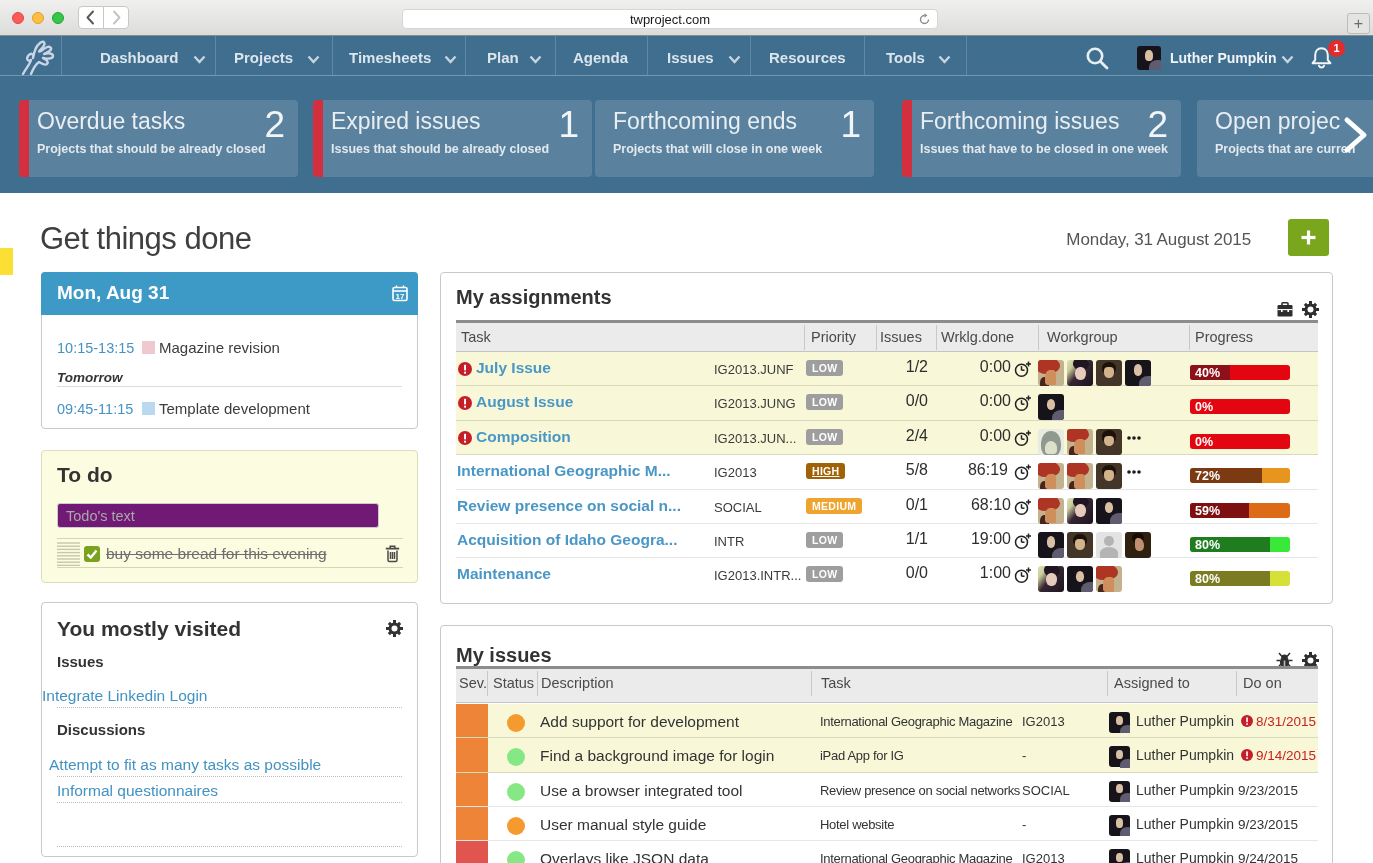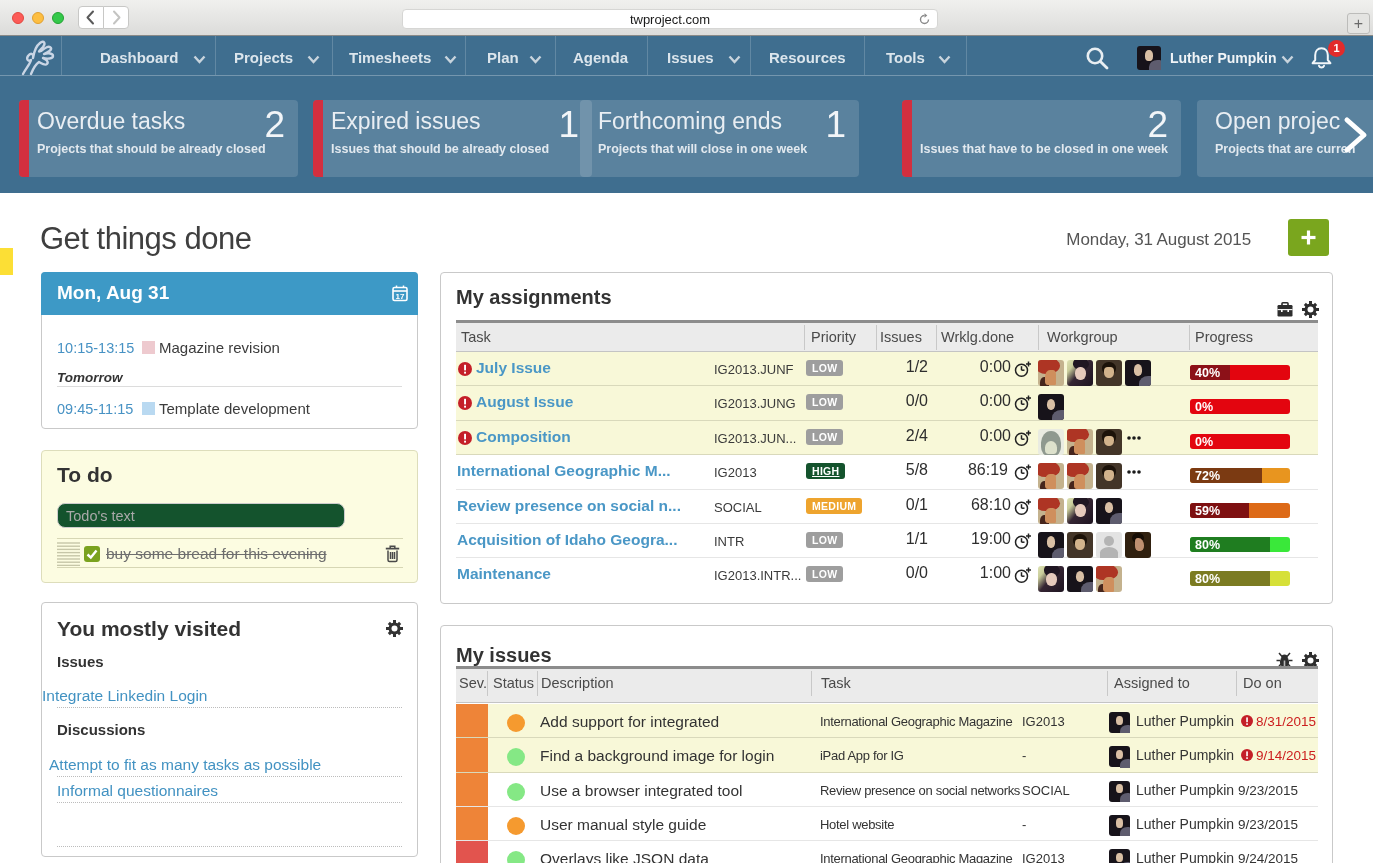--- a/index.html
+++ b/index.html
@@ -55,21 +55,21 @@
 .tblh { position:absolute; left:15px; font-size:20px; font-weight:bold; color:#333; }
 
 .darkbar { position:absolute; left:15px; width:862px; height:3px; background:#8c8c8c; }
 .thead { position:absolute; left:15px; width:862px; height:29px; background:#ebebeb; border-bottom:1px solid #c4c4c4; }
 .th { position:absolute; top:6px; font-size:14.5px; color:#4a4a4a; }
 .csep { position:absolute; top:2px; height:25px; width:1px; background:#c8c8c8; }
 .row { position:absolute; left:15px; width:862px; height:34px; border-bottom:1px solid #e6e6e6; }
 .row.yel { background:#f8f8d8; border-bottom-color:#d9d9bb; }
 .badge { position:absolute; top:8px; font-size:10.5px; font-weight:bold; color:#fff; border-radius:3px;
   padding:2px 6px 2px 6px; letter-spacing:0.3px; }
-.blow { background:#9e9e9e; } .bhigh { background:#14532d;text-decoration:underline; } .bmed { background:#eea42e; }
+.blow { background:#9e9e9e; } .bhigh { background:#a16207;text-decoration:underline; } .bmed { background:#eea42e; }
 .tlink { position:absolute; left:20px; top:7px; font-size:15.5px; font-weight:bold; color:#4a97c6; }
 .tcode { position:absolute; left:258px; top:10px; font-size:13px; color:#3a3a3a;text-align:center; }
 .num { position:absolute; top:6px; font-size:16px; color:#2e2e2e; text-align:right; width:60px; }
 .excl { position:absolute; left:2px; top:10px; width:14px; height:14px; }
 .av { position:absolute; top:8px; width:26px; height:26px; border-radius:3px; overflow:hidden; }
 .pbar { position:absolute; left:734px; top:13px; width:100px; height:15px; border-radius:3px; overflow:hidden; }
 .pfill { position:absolute; left:0; top:0; bottom:0; }
 .plabel { position:absolute; left:5px; top:1px; font-size:12.5px; font-weight:bold; color:#fff; }
 
 .sev { position:absolute; left:0; top:0; width:32px; height:100%; }
@@ -187,27 +187,28 @@
       <div class="t">Overdue tasks</div>
       <div class="n">2</div>
       <div class="s">Projects that should be already closed</div>
     </div>
   <div class="kpi hasrb" style="left:313px">
       <div class="rb"></div>
       <div class="t">Expired issues</div>
       <div class="n">1</div>
       <div class="s">Issues that should be already closed</div>
     </div>
-  <div class="kpi" style="left:580px">
+  <div class="kpi" style="left:595px">
       <div class="t">Forthcoming ends</div>
       <div class="n">1</div>
       <div class="s">Projects that will close in one week</div>
     </div>
   <div class="kpi hasrb" style="left:902px">
       <div class="rb"></div>
+      <div class="t">Forthcoming issues</div>
       <div class="n">2</div>
       <div class="s">Issues that have to be closed in one week</div>
     </div>
   <div class="kpi" style="left:1197px;width:176px;border-radius:4px 0 0 4px">
       <div class="t">Open projec</div>
       <div class="s">Projects that are curren</div>
     </div>
   <svg style="position:absolute;left:1341px;top:40px" width="28" height="38" viewBox="0 0 28 38">
       <polyline points="6,4 23,19 6,34" fill="none" stroke="#fff" stroke-width="5" stroke-linecap="round" stroke-linejoin="round"></polyline>
     </svg>
@@ -238,21 +239,21 @@
   <div style="position:absolute;left:117px;top:66px;font-size:15px;color:#3c3c3c">Magazine revision</div>
   <div style="position:absolute;left:15px;top:97px;font-size:13.5px;font-weight:bold;font-style:italic;color:#333">Tomorrow</div>
   <div style="position:absolute;left:15px;top:113px;width:345px;border-top:1px solid #dcdcdc"></div>
   <div style="position:absolute;left:15px;top:128px;font-size:14.5px;color:#4792c4">09:45-11:15</div>
   <div style="position:absolute;left:100px;top:129px;width:13px;height:13px;background:#b9d9f1"></div>
   <div style="position:absolute;left:117px;top:127px;font-size:15px;color:#3c3c3c">Template development</div>
 </div>
 
 <div class="card" id="todo">
   <div class="cardh" style="position:absolute;left:15px;top:12px">To do</div>
-  <div style="position:absolute;left:15px;top:52px;width:288px;height:25px;background:#14532d;border:1px solid #ccc;border-radius:8px">
+  <div style="position:absolute;left:15px;top:52px;width:322px;height:25px;background:#701a75;border:1px solid #ccc;border-radius:3px">
     <div style="position:absolute;left:8px;top:4px;font-size:14.5px;color:#a9a9a9">Todo's text</div>
   </div>
   <div style="position:absolute;left:15px;top:87px;width:346px;height:30px;border-top:1px solid #d6d6b4;border-bottom:1px solid #d6d6b4">
     <svg style="position:absolute;left:0px;top:3px" width="23" height="24" viewBox="0 0 23 24">
       <g stroke="#c6c6a8" stroke-width="1.4">
       <line x1="0" y1="1" x2="23" y2="1"></line>
           <line x1="0" y1="4.2" x2="23" y2="4.2"></line>
           <line x1="0" y1="7.4" x2="23" y2="7.4"></line>
           <line x1="0" y1="10.6" x2="23" y2="10.6"></line>
           <line x1="0" y1="13.8" x2="23" y2="13.8"></line>
@@ -551,21 +552,21 @@
     <div class="th" style="left:787px">Do on</div>
     <div class="csep" style="left:31px"></div>
     <div class="csep" style="left:81px"></div>
     <div class="csep" style="left:355px"></div>
     <div class="csep" style="left:651px"></div>
     <div class="csep" style="left:780px"></div>
   </div>
   <div class="row yel" style="top:78px;height:34.3px">
     <div class="sev" style="background:#ee8438"></div>
     <div class="stat" style="background:#f59a2f"></div>
-    <div class="desc">Add support for integrated</div>
+    <div class="desc">Add support for development</div>
     <div class="tname">International Geographic Magazine</div>
       <div class="tcode2">IG2013</div>
     <div class="iav avD"></div>
       <div class="aname">Luther Pumpkin</div>
     <svg style="position:absolute;left:785px;top:11px" width="12" height="12" viewBox="0 0 14 14">
         <circle cx="7" cy="7" r="7" fill="#c41f28"></circle>
         <rect x="6.1" y="2.8" width="1.9" height="5.6" fill="#fff"></rect>
         <rect x="6.1" y="9.7" width="1.9" height="1.9" fill="#fff"></rect>
       </svg>
     <div class="doon red">8/31/2015</div>

